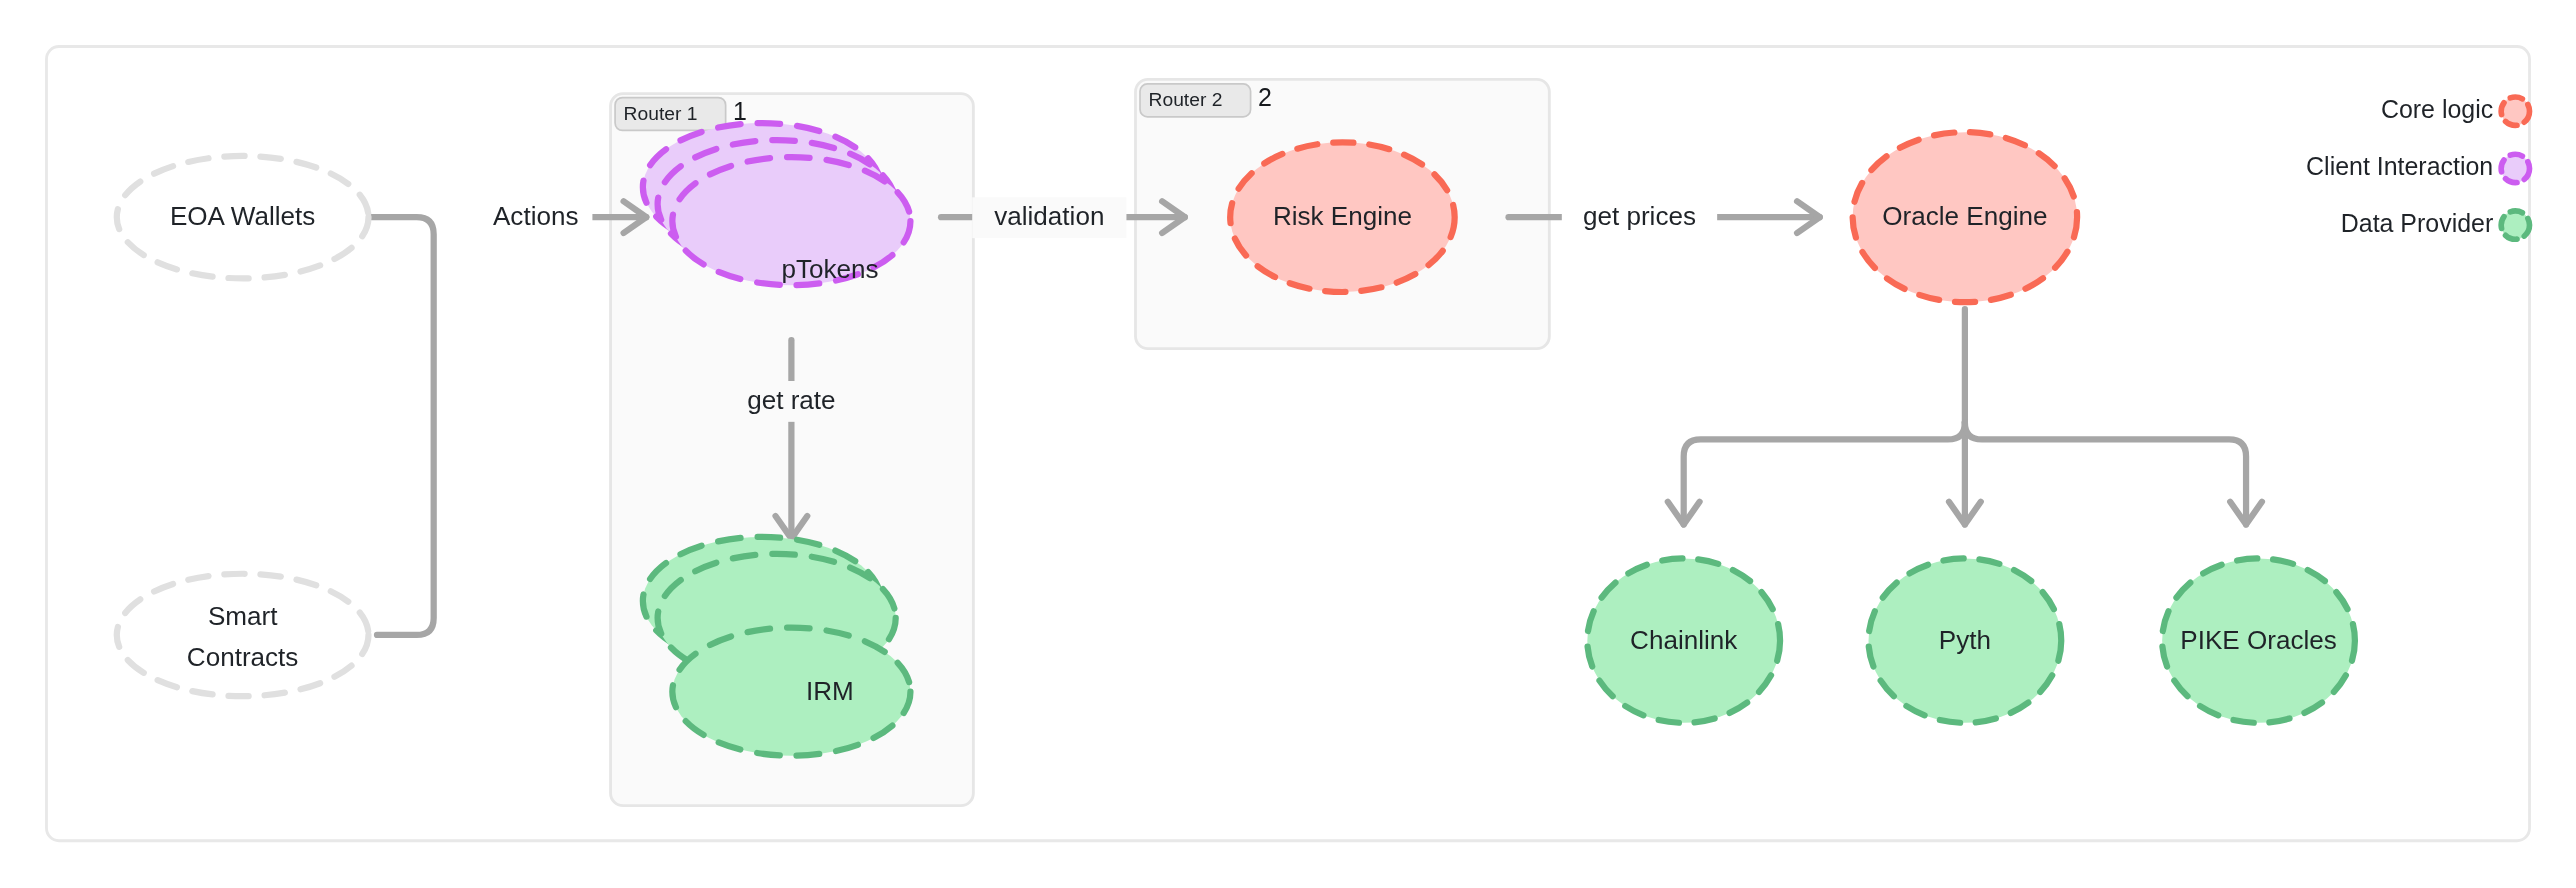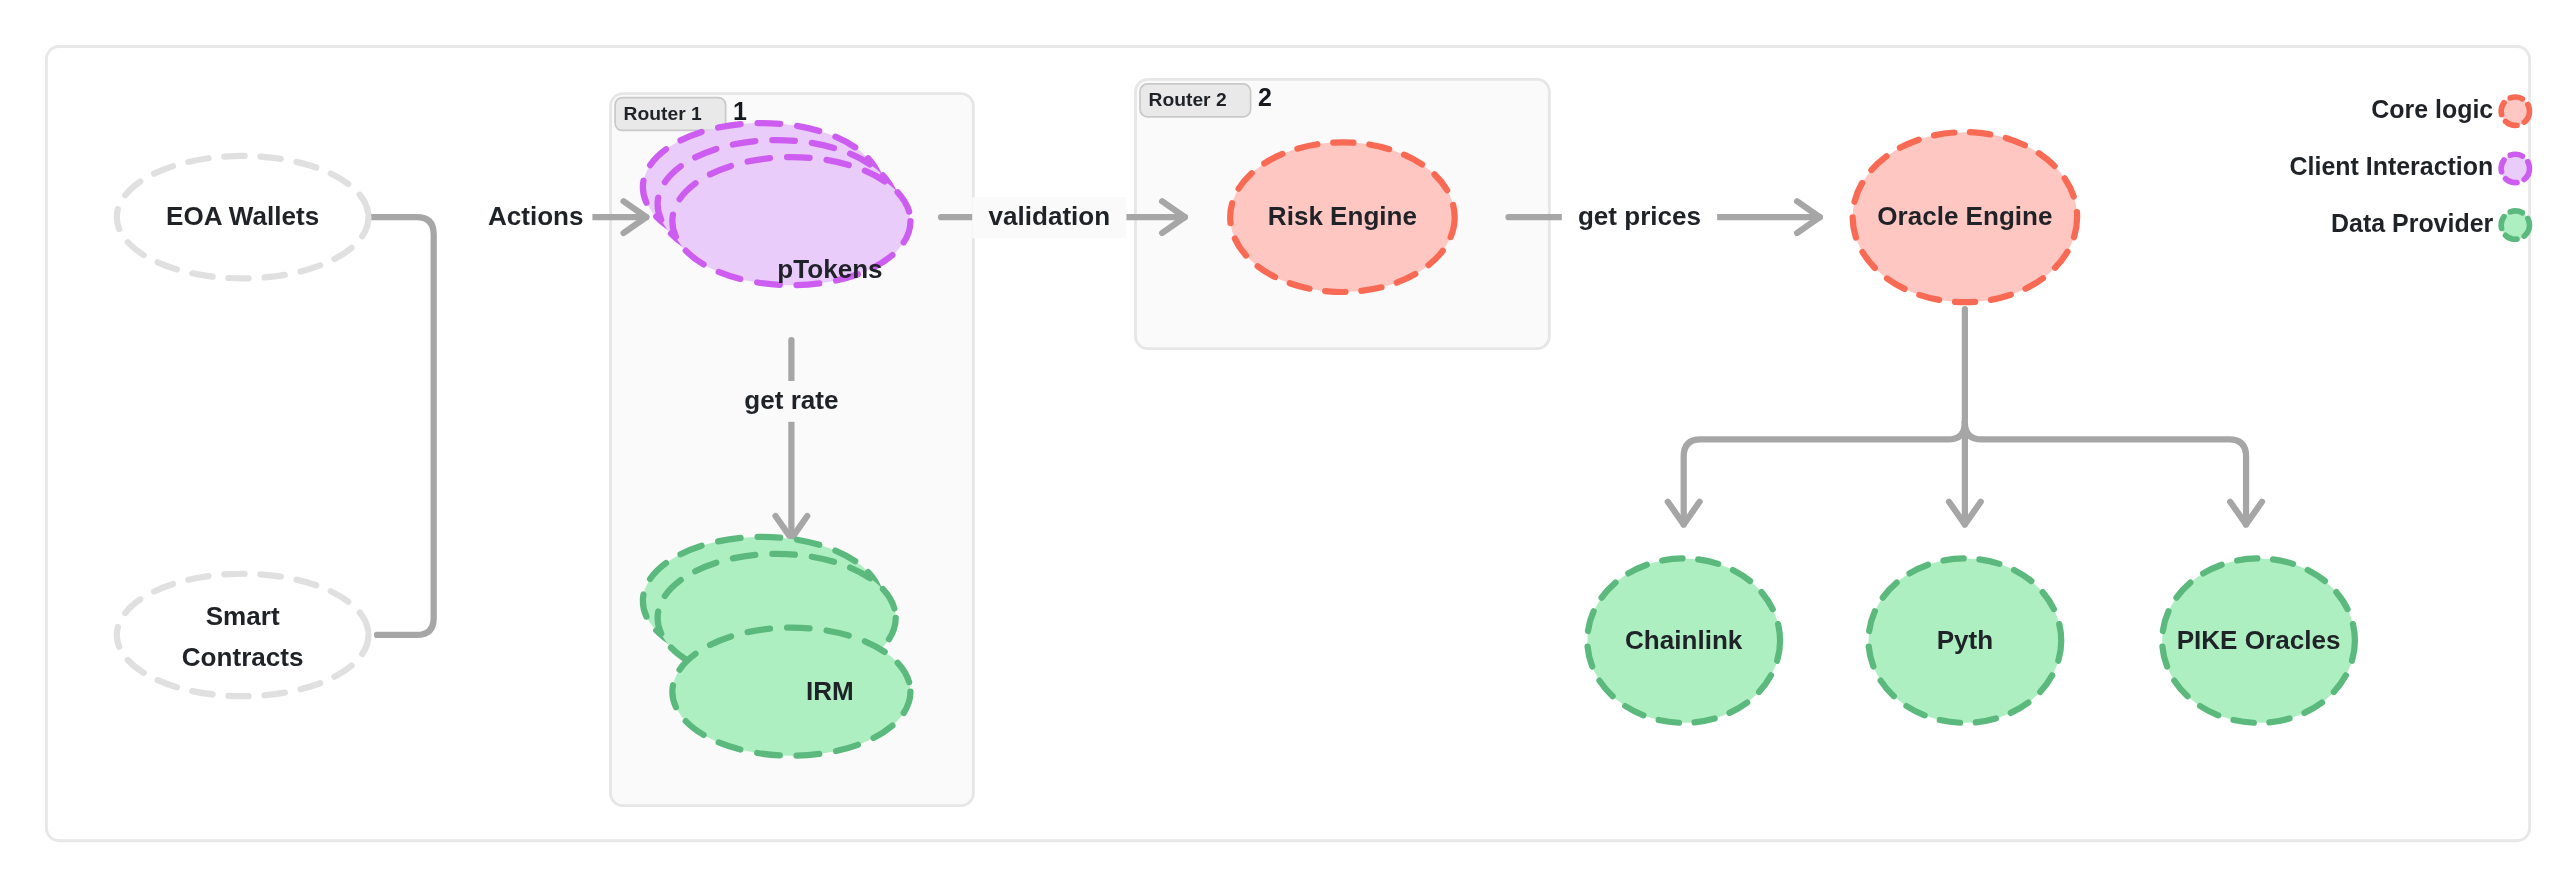--- a/index.html
+++ b/index.html
@@ -10,21 +10,20 @@
   body {
     width: 2576px;
     height: 889px;
     font-family: "Liberation Sans", sans-serif;
     overflow: hidden;
   }
   #diagram-root {
     position: relative;
     width: 2576px;
     height: 841px;
-    font-weight: bold;
   }
   svg.canvas {
     display: block;
     width: 2576px;
     height: 889px;
   }
   .node-label {
     font-family: "Liberation Sans", sans-serif;
     font-size: 46px;
     fill: #1f2328;

